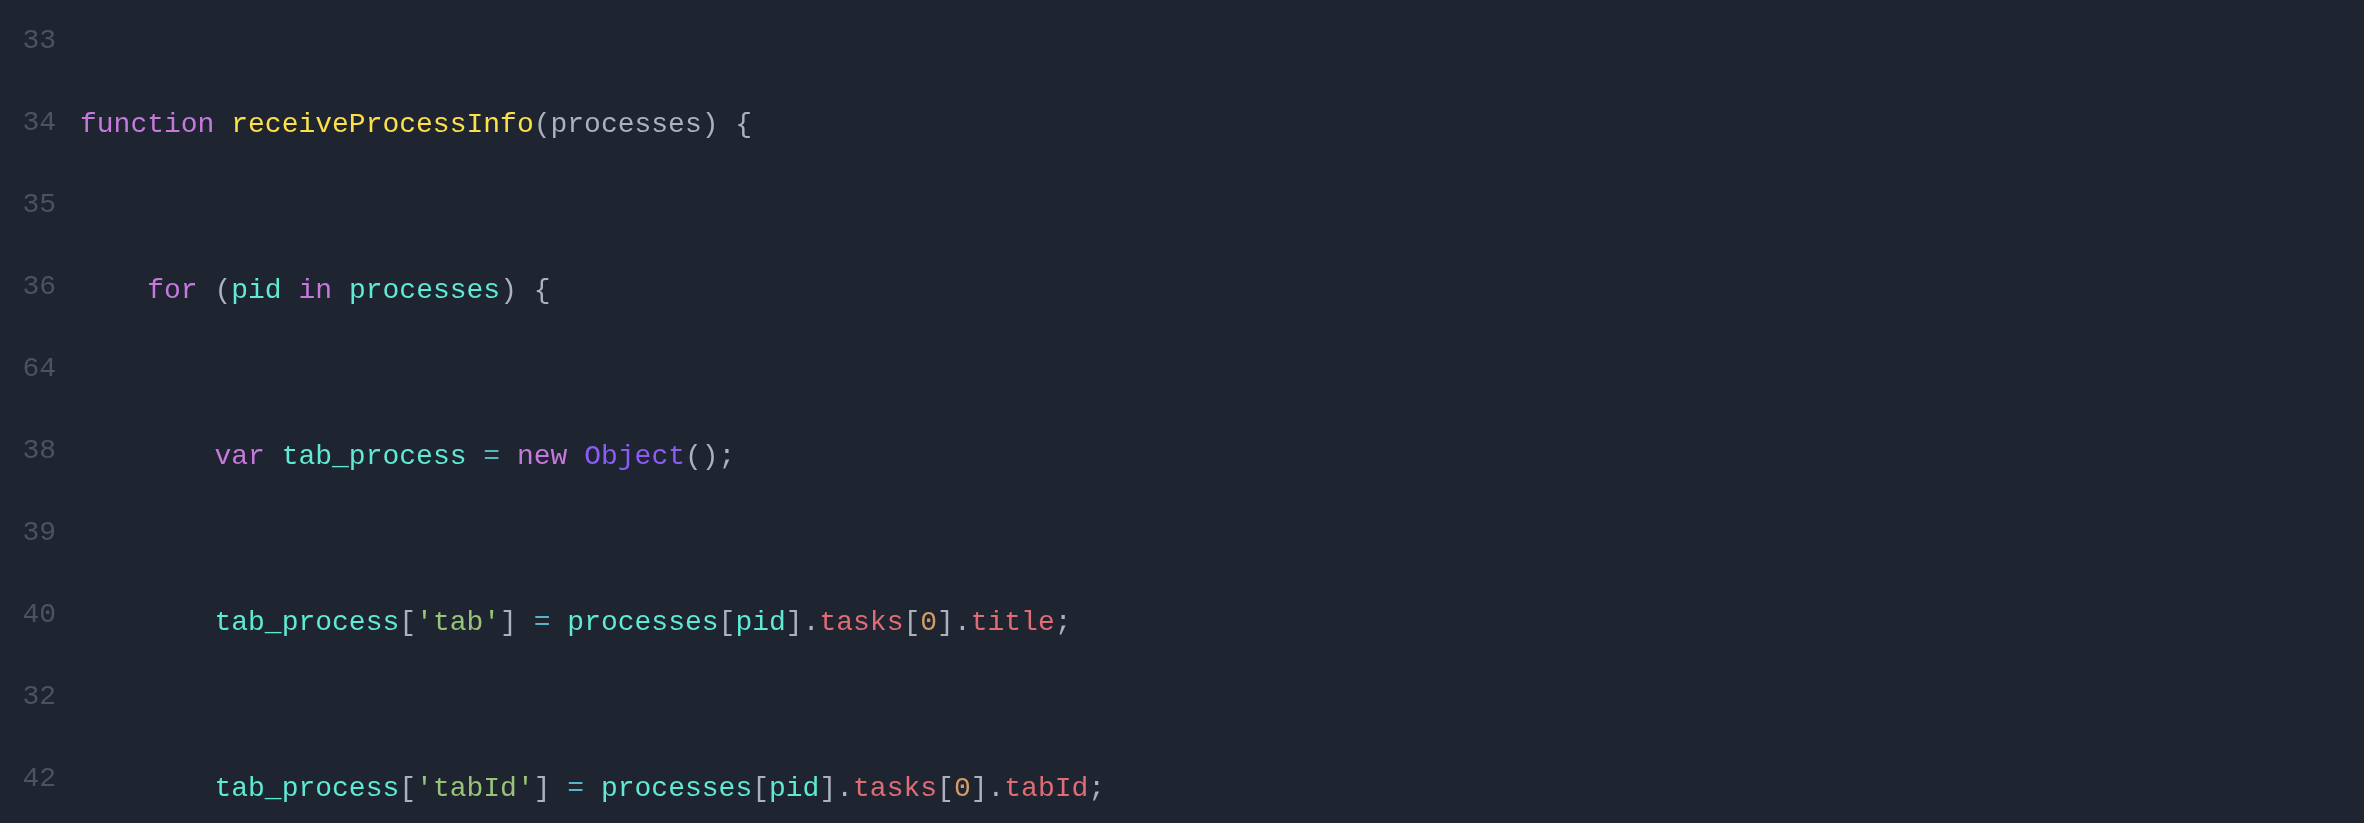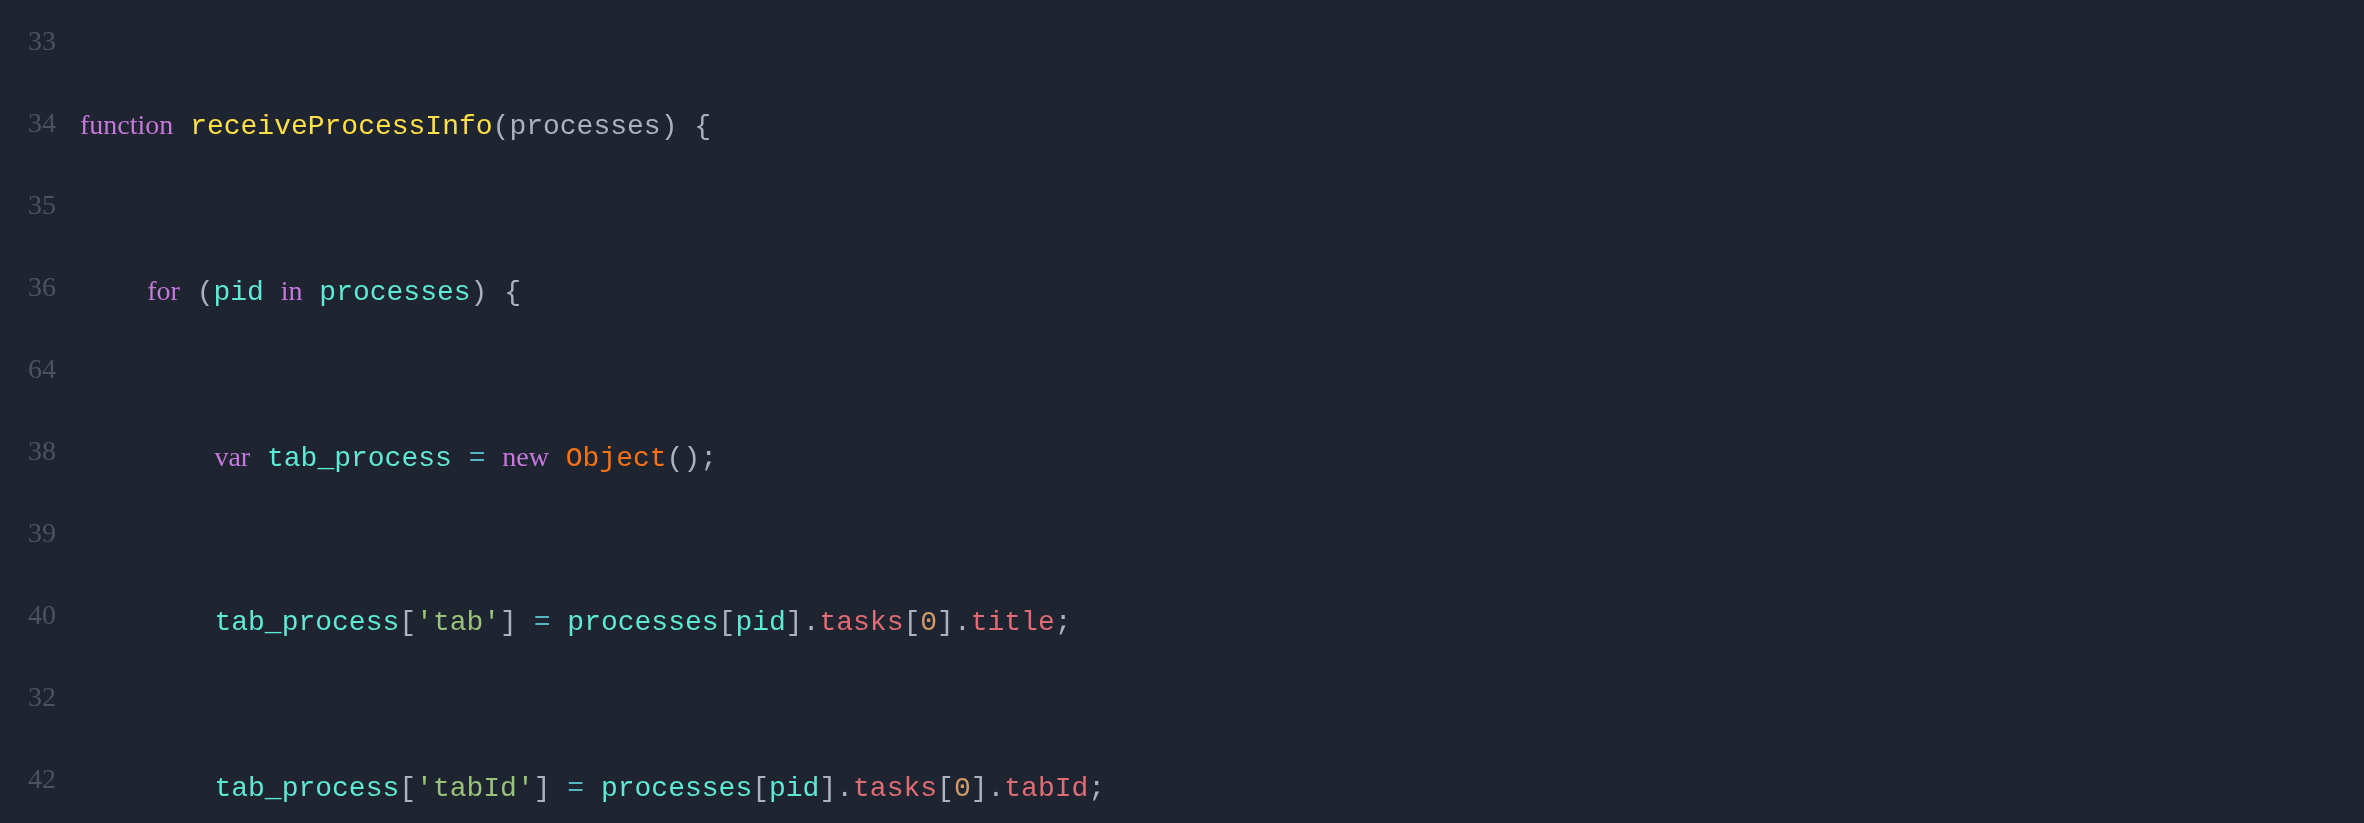--- a/index.html
+++ b/index.html
@@ -22,33 +22,32 @@
     width: 80px;
     text-align: right;
     padding-right: 24px;
     color: #4b5363;
     user-select: none;
     flex-shrink: 0;
   }
   .gutter .ln {
     height: 82px;
     line-height: 82px;
-    font-family: Liberation Serif, serif;
   }
   .code {
     flex: 1;
     white-space: pre;
   }
   .code .line {
     height: 82px;
     line-height: 82px;
   }
-  .tok-keyword  { color: #c678dd; font-family: Liberation Serif, serif; }
+  .tok-keyword  { color: #c678dd; }
   .tok-funcdecl { color: #fde047; }
-  .tok-class    { color: #f97316; }
+  .tok-class    { color: #8b5cf6; }
   .tok-param    { color: #abb2bf; }
   .tok-punc     { color: #abb2bf; }
   .tok-ident    { color: #5eead4; }
   .tok-string   { color: #98c379; }
   .tok-prop     { color: #e06c75; }
   .tok-num      { color: #d19a66; }
   .tok-operator { color: #56b6c2; }
   .tok-plain    { color: #abb2bf; }
 </style>
 </head>

